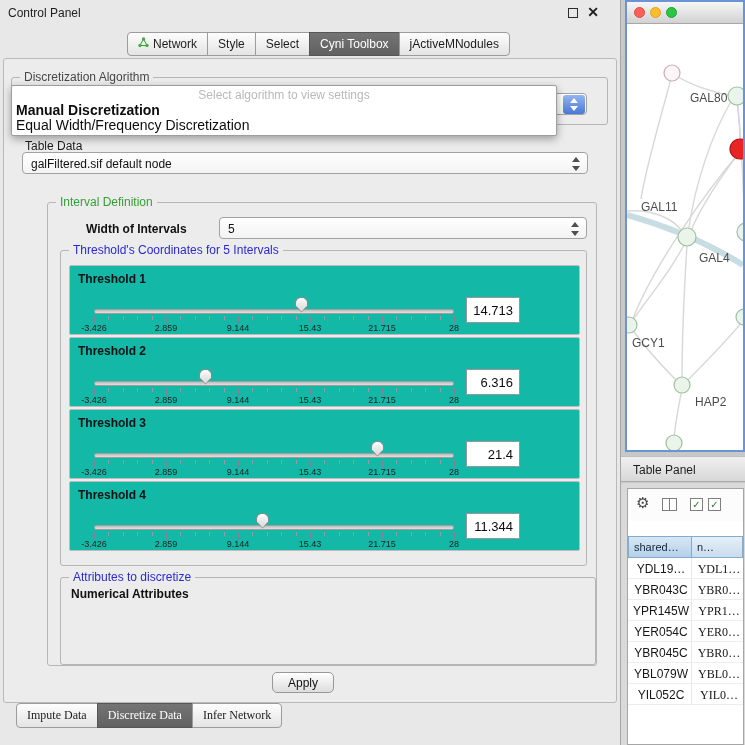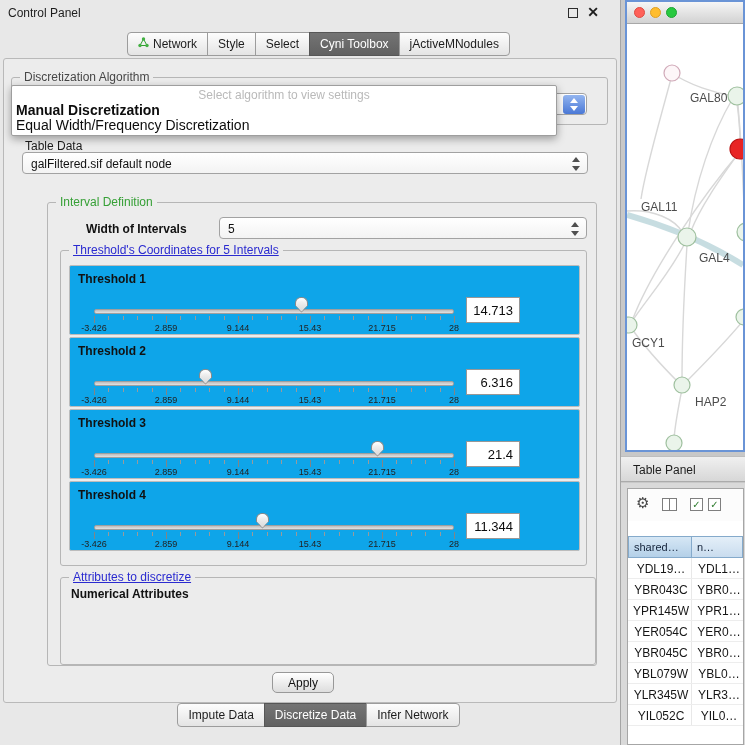--- a/index.html
+++ b/index.html
@@ -7,32 +7,32 @@
 
   
   .control-panel{position:absolute;left:0;top:0;width:621px;height:745px;background:#e8e8e8;border-right:1px solid #a5a5a5;box-sizing:border-box;}
   .titlebar{position:absolute;left:0;top:0;right:8px;height:26px;}
   .cp-title{position:absolute;left:8px;top:6px;font-size:12px;color:#1d1d1d;}
   .float-btn{position:absolute;right:34px;top:8px;width:8px;height:8px;border:1.5px solid #2b2b2b;background:transparent;}
   .close-btn{position:absolute;right:13px;top:4px;font-size:14px;font-weight:bold;color:#1d1d1d;}
 
   .tabs{position:absolute;display:flex;}
   .top-tabs{top:32px;left:0;width:621px;justify-content:center;}
-  .bottom-tabs{top:703px;left:0;width:621px;justify-content:center;}
+  .bottom-tabs{top:703px;left:0;width:621px;justify-content:flex-start;font-family:Liberation Serif, serif;}
   .tab{display:flex;align-items:center;gap:4px;padding:4px 10px;font-size:12px;color:#1c1c1c;background:linear-gradient(#fdfdfd,#e4e4e4);border:1px solid #9c9c9c;margin-left:-1px;cursor:default;}
   .tab:first-child{border-radius:4px 0 0 4px;margin-left:16px;}
   .tab:last-child{border-radius:0 4px 4px 0;}
   .tab.selected{background:linear-gradient(#747474,var(--tab-selected,#5f5f5f));color:#fff;border-color:#565656;}
 
   .content-frame{position:absolute;left:3px;top:58px;width:614px;height:645px;border:1px solid #b9b9b9;border-radius:3px;background:#ececec;box-sizing:border-box;}
 
   .group{position:absolute;border:1px solid #b6b6b6;border-radius:3px;box-sizing:border-box;}
   .group-title{position:absolute;top:-8px;left:8px;background:#ececec;padding:0 4px;font-size:12px;white-space:nowrap;}
   .green-t{color:var(--accent-green,#36a036);}
-  .blue-t{color:var(--accent-blue,#2a2ad0);text-decoration:underline;}
+  .blue-t{color:var(--accent-blue,#2a2ad0);}
   .plain-t{color:#474747;}
 
   
   .combo{position:absolute;background:linear-gradient(#ffffff,#f3f3f3);border:1px solid #a2a2a2;border-radius:4px;font-size:12px;color:#111;box-sizing:border-box;}
   .combo .val{position:absolute;left:8px;top:4px;white-space:nowrap;}
   .spin{position:absolute;right:6px;top:3px;width:10px;height:16px;}
   .spin::before{content:"";position:absolute;left:1px;top:1px;border-left:4px solid transparent;border-right:4px solid transparent;border-bottom:5px solid #4f4f4f;}
   .spin::after{content:"";position:absolute;left:1px;bottom:1px;border-left:4px solid transparent;border-right:4px solid transparent;border-top:5px solid #4f4f4f;}
   .combo-stepper.blue{position:absolute;right:1px;top:1px;width:22px;height:19px;border-radius:3px;background:linear-gradient(#93b5f0,#4a78d6);}
   .combo-stepper.blue::before{content:"";position:absolute;left:7px;top:3px;border-left:4px solid transparent;border-right:4px solid transparent;border-bottom:5px solid #fff;}
@@ -47,21 +47,21 @@
 
   .tabledata-label{position:absolute;left:21px;top:80px;font-size:12px;color:#1b1b1b;}
   .tabledata-combo{left:18px;top:93px;width:566px;height:22px;}
 
   .interval-group{left:43px;top:143px;width:550px;height:464px;}
   .intervals-label{position:absolute;left:38px;top:19px;font-size:12px;font-weight:bold;color:#111;}
   .intervals-combo{left:171px;top:14px;width:368px;height:22px;}
 
   .thresholds-group{left:12px;top:47px;width:527px;height:316px;}
   .thresholds-container{position:absolute;left:8px;top:14px;width:511px;}
-  .threshold-box{position:relative;width:511px;height:70px;border:1px solid #bcbcbc;border-radius:2px;margin-bottom:2px;box-sizing:border-box;background:#0ea5e9;}
+  .threshold-box{position:relative;width:511px;height:70px;border:1px solid #bcbcbc;border-radius:2px;margin-bottom:2px;box-sizing:border-box;background:#14b8a6;}
   .t-label{position:absolute;left:8px;top:6px;font-weight:bold;font-size:12px;color:#111;}
   .slider{position:absolute;left:24px;top:0;width:360px;height:70px;}
   .track{position:absolute;left:0;right:0;top:43px;height:3px;background:linear-gradient(#bdbdbd,#e2e2e2);border:1px solid #9f9f9f;border-radius:2px;}
   .thumb{position:absolute;top:31px;width:13px;height:9px;background:linear-gradient(#ffffff,#e6e6e6);border:1px solid #8b8b8b;border-bottom:none;border-radius:6px 6px 0 0;z-index:2;box-sizing:border-box;}
   .thumb::after{content:"";position:absolute;left:1px;top:4px;width:8px;height:8px;transform:rotate(45deg);background:linear-gradient(135deg,#f4f4f4,#d9d9d9);border:1px solid #8b8b8b;border-top:none;border-left:none;border-radius:1px;}
   .ticks{position:absolute;left:0;right:0;top:50px;height:8px;}
   .tick{position:absolute;top:0;width:1px;height:4px;background:#9a9a9a;}
   .tick.major{height:7px;background:#848484;}
   .tick-labels{position:absolute;left:0;right:0;top:57px;height:10px;}
   .tick-labels span{position:absolute;transform:translateX(-50%);font-size:9px;color:#222;white-space:nowrap;}
@@ -99,21 +99,21 @@
   .chk-icon{position:absolute;top:9px;width:13px;height:13px;border:1px solid #7f7f7f;background:#fff;font-size:10px;line-height:11px;text-align:center;color:#2f7d2f;box-sizing:border-box;}
   .chk1{left:62px;} .chk2{left:80px;}
   .thead{position:absolute;left:0;top:47px;right:0;height:22px;display:flex;}
   .hc{box-sizing:border-box;border:1px solid #85aacb;border-left:none;font-size:11px;color:#14233a;padding:4px 0 0 5px;overflow:hidden;white-space:nowrap;}
   .hc1{width:64px;background:linear-gradient(#d6e7f5,var(--header-blue,#b4d0e8));border-left:1px solid #85aacb;}
   .hc2{flex:1;background:linear-gradient(#e4eff8,#c9dcee);}
   .tbody{position:absolute;left:0;top:69px;right:0;bottom:0;overflow:hidden;}
   .trow{display:flex;height:20px;border-bottom:1px solid #ededed;font-size:12px;color:#161616;text-align:center;}
   .tcell{box-sizing:border-box;overflow:hidden;white-space:nowrap;padding:4px 2px 0 5px;}
   .tc1{width:64px;border-right:1px solid #e8e8e8;}
-  .tc2{flex:1;}
+  .tc2{flex:1;font-family:Liberation Serif, serif;}
 </style>
 </head>
 <body>
 
 <div id="root">
 
   <div class="control-panel">
 
     <div class="titlebar">
       <span class="cp-title">Control Panel</span>
@@ -464,24 +464,20 @@
   <div class="trow">
     <div class="tcell tc1">YBR045C</div>
     <div class="tcell tc2">YBR0…</div>
   </div>
 
   <div class="trow">
     <div class="tcell tc1">YBL079W</div>
     <div class="tcell tc2">YBL0…</div>
   </div>
 
-  <div class="trow">
-    <div class="tcell tc1">YLR345W</div>
-    <div class="tcell tc2">YLR3…</div>
-  </div>
 
   <div class="trow">
     <div class="tcell tc1">YIL052C</div>
     <div class="tcell tc2">YIL0…</div>
   </div>
 </div>
     </div>
   </div>
 </div>
 

